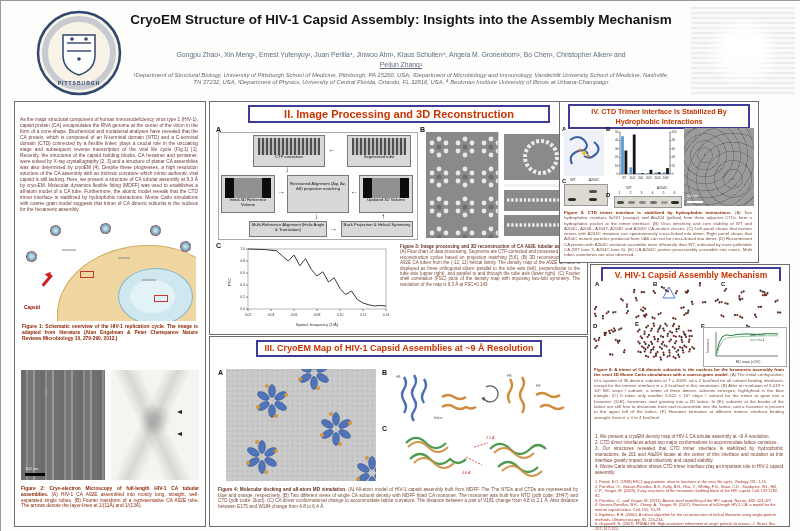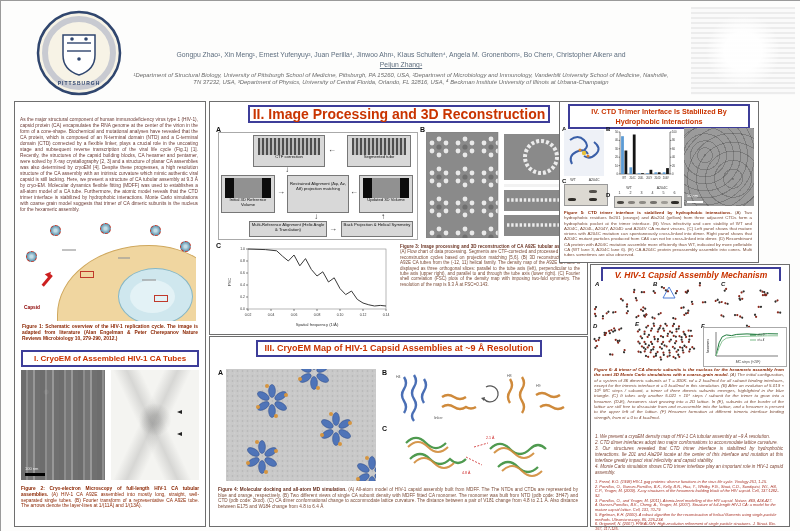--- a/index.html
+++ b/index.html
@@ -45,20 +45,21 @@
     <circle cx="50" cy="44" r="34" fill="none" stroke="#8d9ab9" stroke-width="6" opacity="0.45"></circle>
     <path d="M34,26 h32 v20 q0,15 -16,20 q-16,-5 -16,-20 Z" fill="#ffffff" stroke="#30466e" stroke-width="1.5"></path>
     <path d="M38,34 h24 M38,42 h24" stroke="#30466e" stroke-width="2" opacity="0.7"></path>
     <circle cx="43" cy="30" r="1.8" fill="#30466e"></circle>
       <circle cx="57" cy="30" r="1.8" fill="#30466e"></circle>
       <circle cx="50" cy="50" r="1.8" fill="#30466e"></circle>
     <text x="50" y="76" font-size="5" text-anchor="middle" fill="#30466e" font-weight="bold" letter-spacing="1">PITTSBURGH</text>
   </svg>
   <div class="abs logo-lines" style="left:690px;top:6px;width:104px;height:88px;"></div>
 
+  <div class="abs" style="left:118px;top:10px;width:564px;text-align:center;font-size:13.5px;font-weight:bold;color:#161616;line-height:1.3;">CryoEM Structure of HIV-1 Capsid Assembly: Insights into the Assembly Mechanism</div>
   <div class="abs" style="left:118px;top:50px;width:564px;text-align:center;font-size:6.8px;color:#5d6d7e;">Gongpu Zhao¹, Xin Meng¹, Ernest Yufenyuy², Juan Perilla⁴, Jinwoo Ahn¹, Klaus Schulten⁴, Angela M. Gronenborn¹, Bo Chen³, Christopher Aiken² and</div>
   <div class="abs" style="left:118px;top:60px;width:564px;text-align:center;font-size:6.8px;color:#5d6d7e;text-decoration:underline;">Peijun Zhang¹</div>
   <div class="abs" style="left:128px;top:71px;width:544px;text-align:center;font-size:5.9px;font-style:italic;color:#6a6a6a;line-height:1.25;">¹Department of Structural Biology, University of Pittsburgh School of Medicine, Pittsburgh, PA 15260, USA, ²Department of Microbiology and Immunology, Vanderbilt University School of Medicine, Nashville, TN 37232, USA, ³Department of Physics, University of Central Florida, Orlando, FL 32816, USA, ⁴ Beckman Institute University of Illinois at Urbana-Champaign</div>
 
   <div class="box" style="left:13px;top:100px;width:190px;height:424px;">
     <div class="abs" style="left:5px;top:15px;width:178px;font-size:4.8px;line-height:1.25;color:#6b3a34;text-align:justify;">As the major structural component of human immunodeficiency virus type 1 (HIV-1), capsid protein (CA) encapsulates the RNA genome at the center of the virion in the form of a cone-shape. Biochemical and mutational analyses have revealed that the CA protein, which is composed of an N-terminal domain (NTD) and a C-terminal domain (CTD) connected by a flexible linker, plays a crucial role in the uncoating stage and subsequent reverse transcription of the viral life cycle (Fig.1) [1]. Recently, the structures of the capsid building blocks, CA hexamer and pentamer, were solved by X-ray crystallography [2, 3] and a structure of planar CA assemblies was also determined by cryoEM [4]. Despite these progresses, a high resolution structure of the CA assembly with an intrinsic curvature which mimic authentic viral capsid is still lacking. Here, we present a structure of CA tubular assembly at 9.3 Å by cryo-EM. Molecular dynamics flexible fitting (MDFF) was used to establishes a all-atom model of a CA tube. Furthermore, the atomic model reveals that the CTD trimer interface is stabilized by hydrophobic interactions. Monte Carlo simulations with coarse grain model suggests that trimer of CA dimeric subunits is the nucleus for the hexameric assembly.</div>
 
     <div class="abs" style="left:7px;top:121px;width:174px;height:98px;background:#fff;overflow:hidden;">
       <div class="abs" style="left:20%;top:22%;width:95%;height:100%;background:#f0d6a0;border:1px solid #cfa85e;border-radius:55% 45% 0 0/70% 55% 0 0;"></div>
       <div class="abs" style="left:55%;top:46%;width:42%;height:56%;background:#cfe7ee;border:1px solid #86b7c6;border-radius:50%;"></div>
@@ -74,42 +75,39 @@
       <div class="abs" style="left:58px;top:48px;width:12px;height:5px;border:1px solid #c0392b;"></div>
       <div class="abs" style="left:132px;top:72px;width:12px;height:5px;border:1px solid #c0392b;"></div>
       <div class="abs" style="left:18px;top:56px;width:14px;height:2.5px;background:#cc1f1f;transform:rotate(-50deg);"></div>
       <div class="abs" style="left:24px;top:48px;width:0;height:0;border-left:3px solid transparent;border-right:3px solid transparent;border-bottom:6px solid #cc1f1f;transform:rotate(40deg);"></div>
       <div class="abs" style="left:2px;top:82px;font-size:4.8px;font-weight:bold;color:#8b0000;">Capsid</div>
     </div>
     <div class="cap" style="left:7px;top:222px;width:176px;font-size:4.9px;color:#8b2500;font-weight:bold;">
       <span>Figure 1: Schematic overview of the HIV-1 replication cycle. The image is adapted from literature (Alan Engelman &amp; Peter Cherepanov Nature Reviews Microbiology 10, 279-290, 2012.)</span>
     </div>
 
-    <div class="shead" style="left:6px;top:248px;width:174px;font-size:8px;line-height:13px;">
-      <span>I. CryoEM of Assembled HIV-1 CA Tubes</span>
-    </div>
 
     <span class="pl" style="left:8px;top:270px;">A</span>
     <div class="abs em-a" style="left:6px;top:268px;width:84px;height:110px;">
       <div class="abs" style="left:4px;bottom:9px;font-size:4px;color:#eee;">100 nm</div>
       <div class="abs" style="left:4px;bottom:4px;width:20px;height:3px;background:#000;"></div>
     </div>
     <span class="pl" style="left:98px;top:270px;">B</span>
     <div class="abs ft-b" style="left:96px;top:268px;width:88px;height:110px;">
       <div class="abs" style="left:66px;top:40px;width:0;height:0;border-top:2.5px solid transparent;border-bottom:2.5px solid transparent;border-right:5px solid #222;"></div>
       <div class="abs" style="left:66px;top:62px;width:0;height:0;border-top:2.5px solid transparent;border-bottom:2.5px solid transparent;border-right:5px solid #222;"></div>
     </div>
     <div class="cap" style="left:6px;top:384px;width:178px;font-size:4.8px;color:#8b2500;">
       <span class="lead">Figure 2:  Cryo-electron Microscopy of full-length HIV-1 CA tubular assemblies.</span>
       <span>(A) HIV-1 CA A92E assembled into mostly long, straight, well-separated single tubes. (B) Fourier transform of a representative CA A92E tube. The arrows denote the layer-lines at 1/(11Å) and 1/(13Å).</span>
     </div>
   </div>
 
   <div class="box" style="left:208px;top:100px;width:377px;height:232px;">
-    <div class="shead" style="left:38px;top:3px;width:298px;font-size:14px;line-height:14px;">
+    <div class="shead" style="left:38px;top:3px;width:298px;font-size:11px;line-height:14px;">
       <span>II. Image Processing and 3D Reconstruction</span>
     </div>
     <span class="pl" style="left:6px;top:24px;">A</span>
 
     <div class="abs" style="left:8px;top:30px;width:198px;height:106px;border:1px solid #aaa;background:#fff;">
       <div class="flowbox" style="left:128px;top:2px;width:64px;height:32px;">
         <div class="thumb" style="width:54px;height:17px;"></div>
         <div>Segmented tube</div>
       </div>
       <div class="flowbox" style="left:34px;top:2px;width:72px;height:32px;">
@@ -391,21 +389,21 @@
       <div class="band" style="left:35px;top:4px;width:7px;height:3px;opacity:.6;"></div>
       <div class="band" style="left:46px;top:4px;width:7px;height:3px;opacity:.35;"></div>
       <div class="band" style="left:56px;top:4px;width:8px;height:3.4px;"></div>
     </div>
     <div class="cap" style="left:4px;top:108px;width:188px;font-size:4.4px;color:#7a4a36;">
       <span class="lead" style="color:#8b2500;">Figure 5: CTD trimer interface is stabilized by hydrophobic interactions.</span>
       <span>(A) Two hydrophobic residues Ile201 (orange) and Ala204 (yellow) from three adjacent CTDs form a hydrophobic pocket at the trimer interface. (B) Virus infectivity and core stability of WT and A204C, A204L, A204Y, A204D and A204V CA mutant viruses. (C) Left panel shows that mature virions with A204C mutation can spontaneously cross-linked into dimer. Right panel shows that A204C mutant particles produced from CA6 can not be cross-linked into dimer. (D) Recombinant CA protein with A204C mutation assemble more efficiently than WT, indicated by more pelletable CA (WT lane 3, A204C lane 6). (E) CA A204C protein preassembly assemble into cones. Multi tubes sometimes are also observed.</span>
     </div>
   </div>
 
-  <div class="box" style="left:589px;top:263px;width:198px;height:261px;font-style:italic;">
+  <div class="box" style="left:589px;top:263px;width:198px;height:261px;">
     <div class="shead" style="left:10px;top:2px;width:176px;font-size:8.5px;line-height:12px;">
       <span>V.  HIV-1 Capsid Assembly Mechanism</span>
     </div>
     <svg class="abs" id="simsvg" style="left:0;top:16px;" width="196" height="84" viewBox="0 0 196 84">
       <defs>
           <g id="dm">
             <circle r="1.1" fill="#8a2a1e"></circle>
             <circle cx="2.3" cy="0" r="1.1" fill="#30302e"></circle>
           </g>
         </defs>

